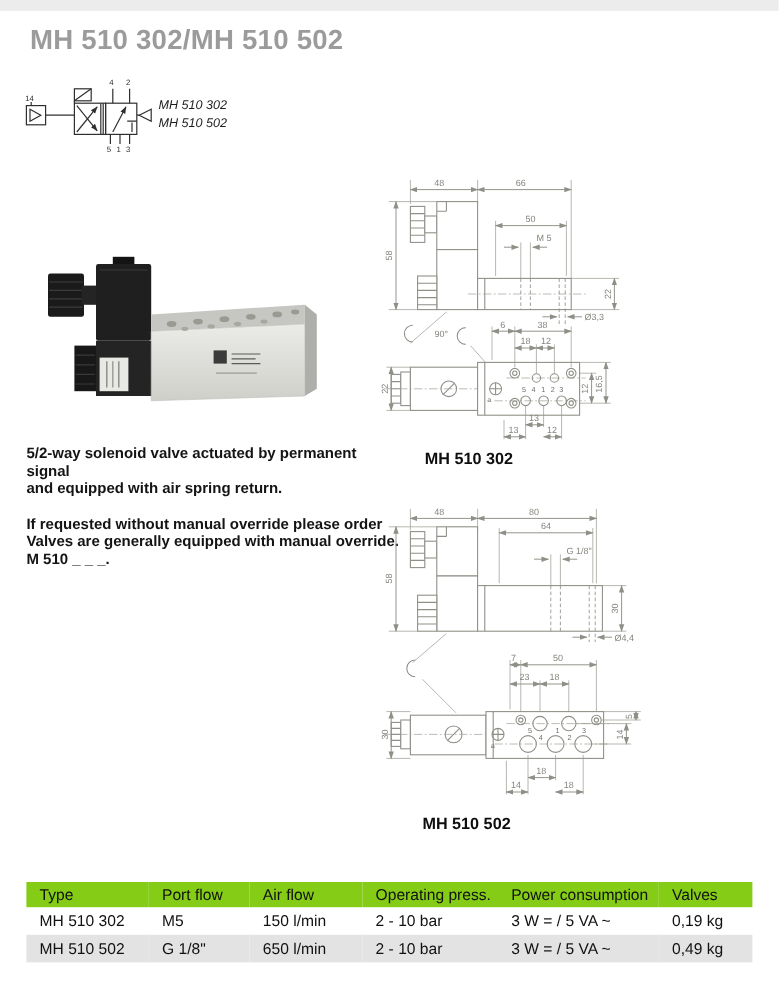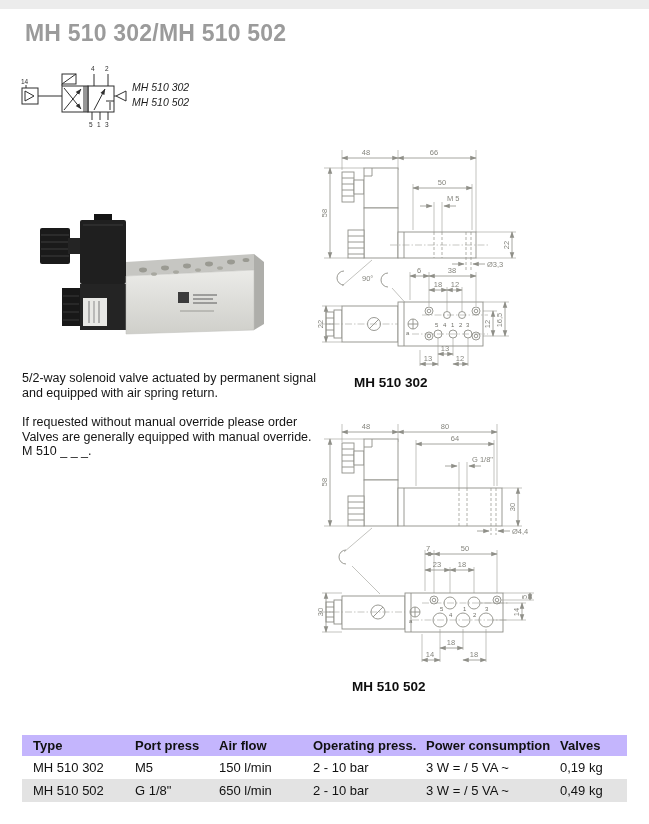--- a/index.html
+++ b/index.html
@@ -8,21 +8,21 @@
     background:#ffffff;color:#1a1a1a;
     font-family:"Liberation Sans", sans-serif;
   }
   .abs{position:absolute;}
   #top-strip{left:0;top:0;width:649px;height:9px;background:#ececec;}
   #page-title{left:21px;top:16px;margin:4px;font-size:23px;font-weight:700;color:#9b9b9b;letter-spacing:0.2px;}
   #schematic{left:18px;top:58px;}
   #photo{left:28px;top:212px;}
   #description{left:22px;top:371px;width:312px;font-size:12.5px;line-height:14.6px;color:#141414;}
   #description p{margin:0 0 15px 0;}
-  #description .ln{display:block;}
+  #description .ln{display:block;font-weight:bold;}
   .drawing{left:316px;}
   #drawing1{top:140px;}
   #drawing2{top:414px;}
   .cap{font-size:13.5px;font-weight:700;color:#0e0e0e;}
   #caption1{left:354px;top:375px;}
   #caption2{left:352px;top:679px;}
 
   
   .part{stroke:#8f8f88;stroke-width:0.9;fill:#ffffff;}
   .partn{stroke:#8f8f88;stroke-width:0.9;fill:none;}
@@ -31,21 +31,21 @@
   .dsh{stroke:#8f8f88;stroke-width:0.7;fill:none;stroke-dasharray:3,2;}
   .cl{stroke:#a2a29a;stroke-width:0.6;fill:none;stroke-dasharray:7,2,1.5,2;}
   text.dt{font-size:7.5px;fill:#85857e;}
   text.pn{font-size:6px;fill:#6f6f68;}
   .sym{stroke:#2f2f2f;stroke-width:1;fill:none;}
   text.symt{font-size:6.5px;fill:#2f2f2f;}
   text.symlabel{font-size:10.5px;font-style:italic;fill:#1c1c1c;}
 
   
   #spec-table{left:22px;top:735px;width:605px;border-collapse:collapse;table-layout:fixed;font-size:13px;color:#111;}
-  #spec-table th{background:#c4b5fd;text-align:left;font-weight:700;padding:3px 2px 3px 11px;white-space:nowrap;}
+  #spec-table th{background:#84cc16;text-align:left;font-weight:400;padding:3px 2px 3px 11px;white-space:nowrap;}
   #spec-table td{padding:4px 2px 4px 11px;white-space:nowrap;}
   #spec-table tr.alt{background:#e3e3e3;}
 </style>
 </head>
 <body>
 
 <div id="top-strip" class="abs"></div>
 
 <h1 id="page-title" class="abs">MH 510 302/MH 510 502</h1>
 
@@ -457,21 +457,21 @@
     <col style="width:102px">
       <col style="width:84px">
       <col style="width:94px">
     <col style="width:113px">
       <col style="width:134px">
       <col style="width:78px">
   </colgroup>
   <thead>
     <tr>
       <th>Type</th>
-      <th>Port press</th>
+      <th>Port flow</th>
       <th>Air flow</th>
       <th>Operating press.</th>
       <th>Power consumption</th>
       <th>Valves</th>
     </tr>
   </thead>
   <tbody>
     <tr>
       <td>MH 510 302</td>
       <td>M5</td>

